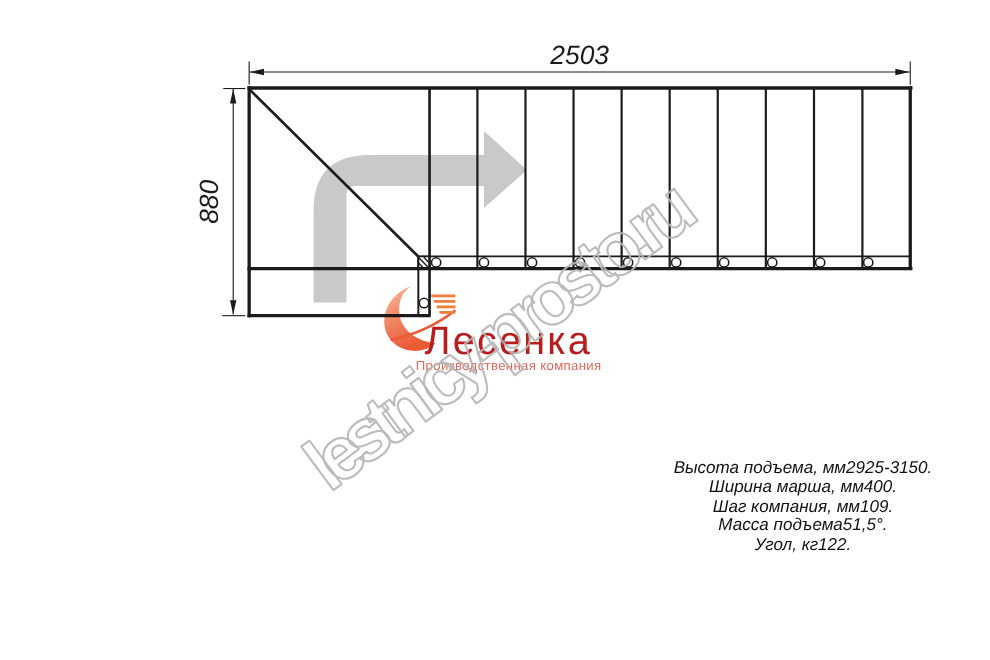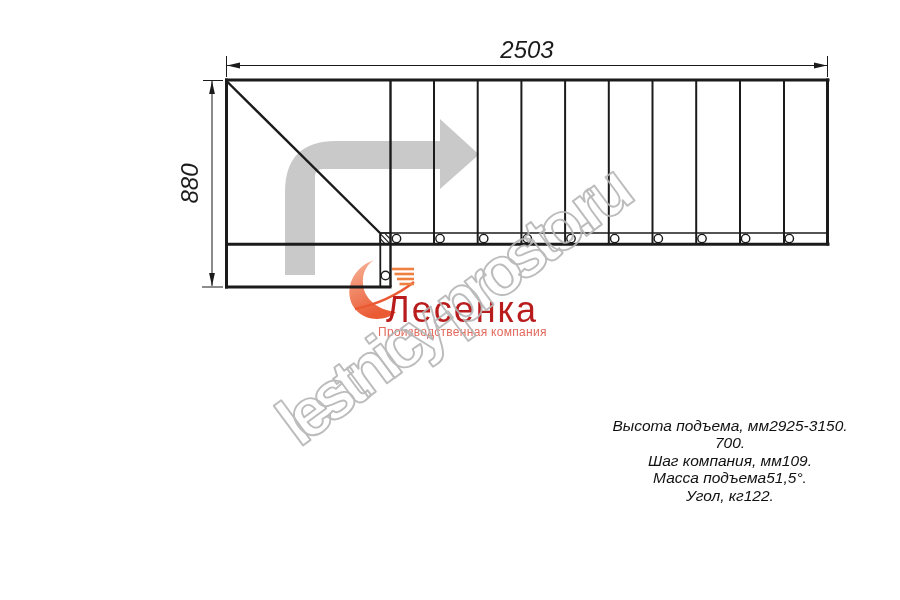--- a/index.html
+++ b/index.html
@@ -132,21 +132,22 @@
 
   <div class="logo-brand">Лесенка</div>
   <div class="logo-tagline">Производственная компания</div>
 
   <div class="specs">
     <div class="spec-row">
       <span class="spec-label">Высота подъема, мм</span>
       <span class="spec-value">2925-3150.</span>
     </div>
     <div class="spec-row">
-      <span class="spec-value">700.</span>
+      <span class="spec-label">Ширина марша, мм</span>
+      <span class="spec-value">400.</span>
     </div>
     <div class="spec-row">
       <span class="spec-label">Шаг компания, мм</span>
       <span class="spec-value">109.</span>
     </div>
     <div class="spec-row">
       <span class="spec-label">Масса подъема</span>
       <span class="spec-value">51,5°.</span>
     </div>
     <div class="spec-row">

